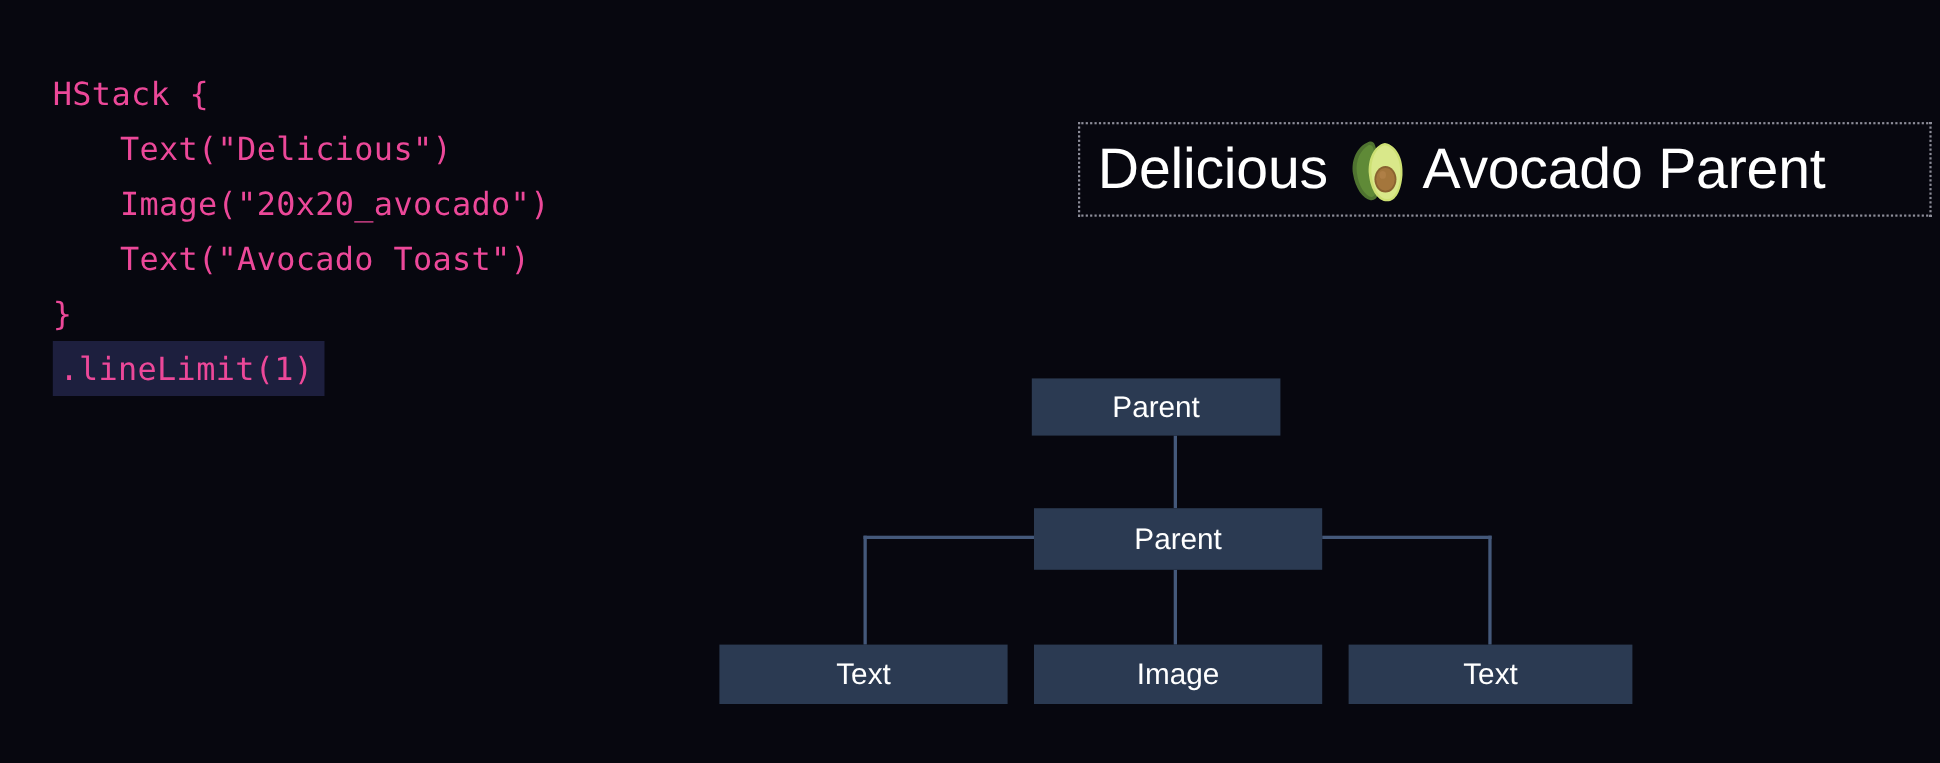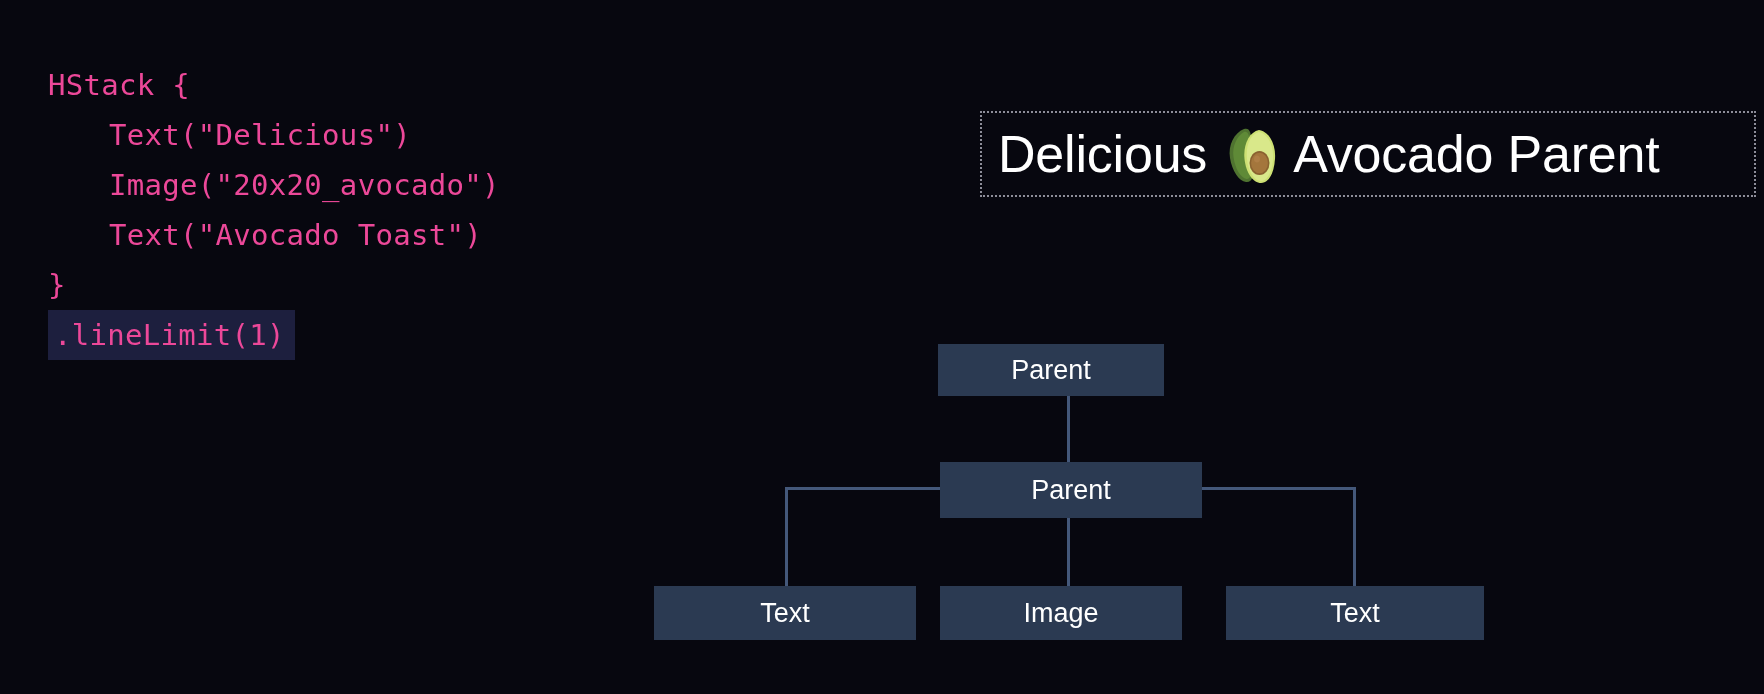--- a/index.html
+++ b/index.html
@@ -98,21 +98,21 @@
     font-size: 27px;
     display: flex;
     align-items: center;
     justify-content: center;
     box-sizing: border-box;
     pointer-events: auto;
   }
   #node-parent  { left: 938px;  top: 344px; width: 226px; height: 52px; }
   #node-hstack  { left: 940px;  top: 462px; width: 262px; height: 56px; }
   #node-text-1  { left: 654px;  top: 586px; width: 262px; height: 54px; }
-  #node-image   { left: 940px;  top: 586px; width: 242px; height: 54px; }
+  #node-image   { left: 940px;  top: 586px; width: 262px; height: 54px; }
   #node-text-2  { left: 1226px; top: 586px; width: 258px; height: 54px; }
 
   .connector {
     position: absolute;
     background: #44587a;
     pointer-events: none;
   }
 </style>
 </head>
 <body>

